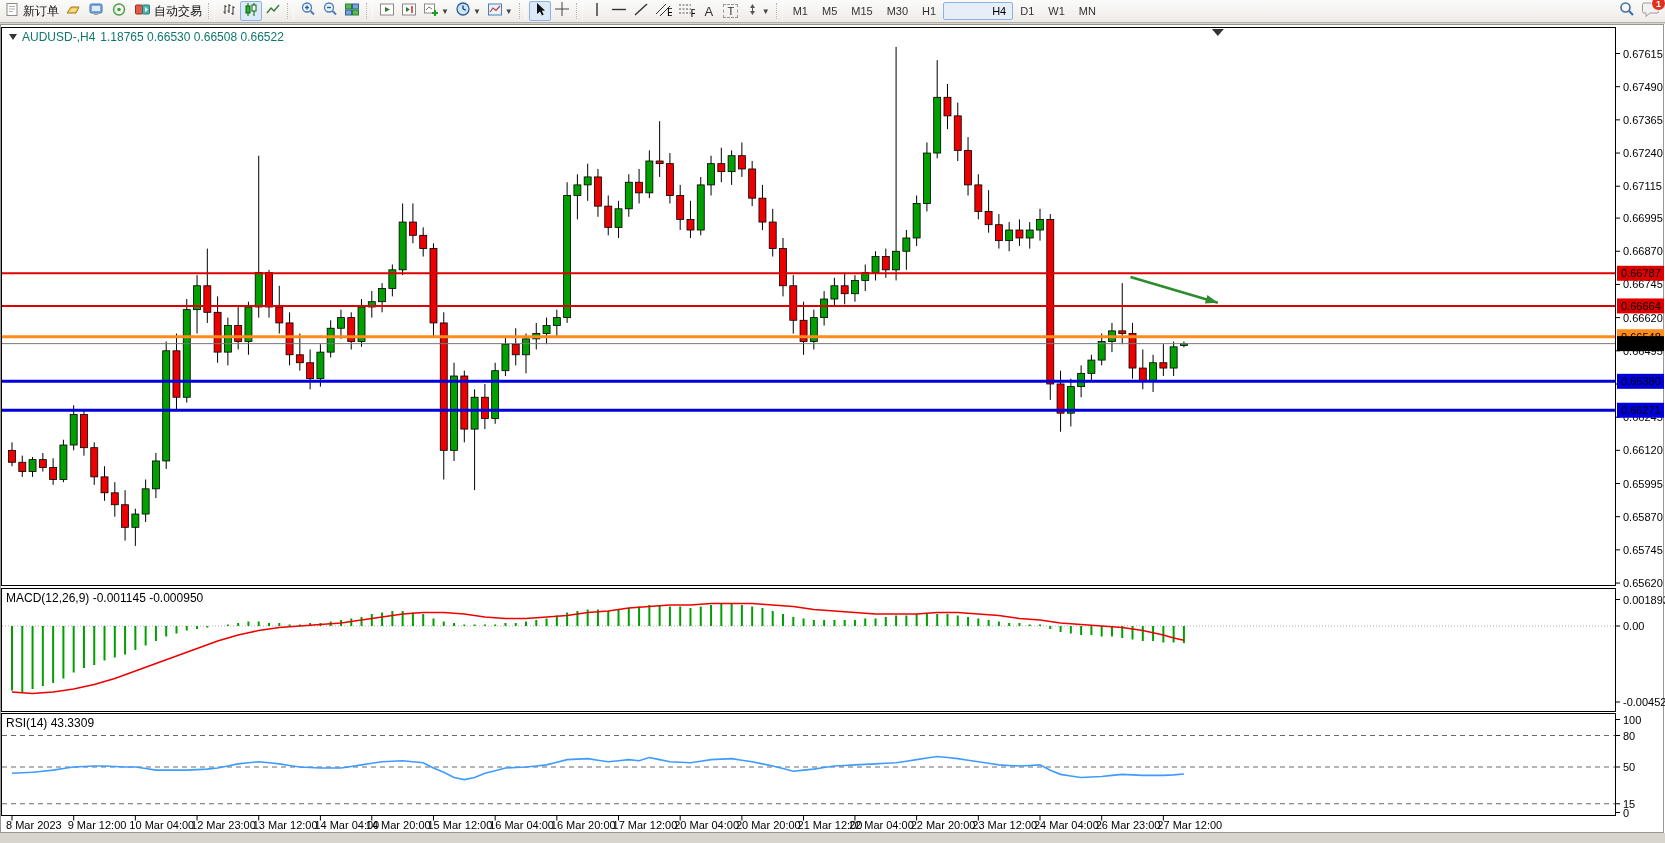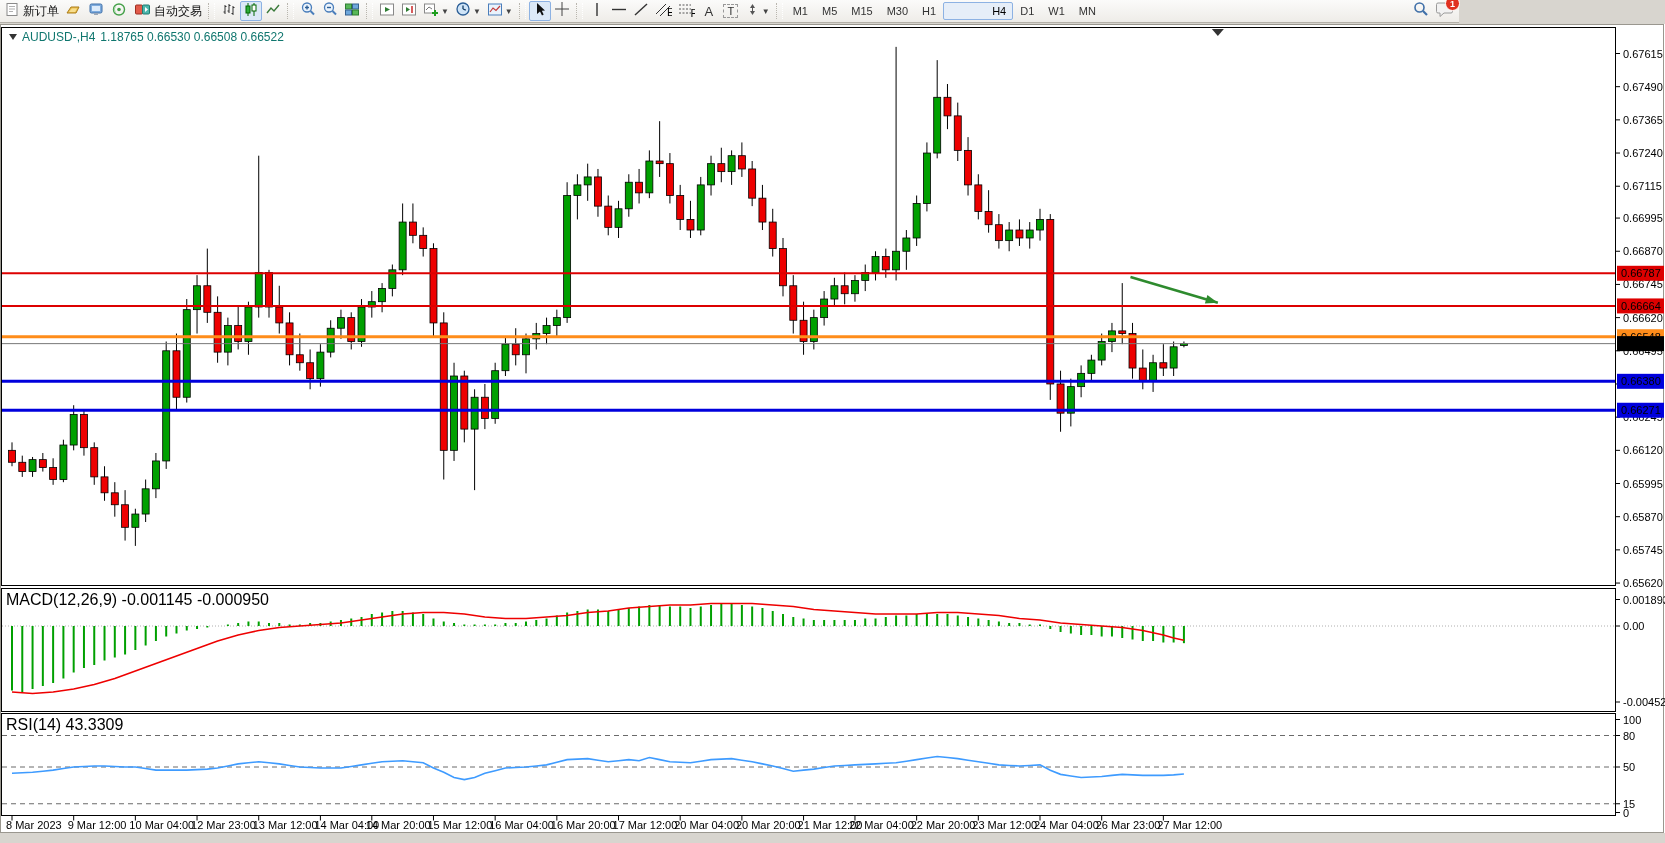--- a/index.html
+++ b/index.html
@@ -1,34 +1,34 @@
 <!DOCTYPE html>
 <html><head>
 <meta charset="utf-8">
 <style>
   html,body{margin:0;padding:0;}
   body{width:1665px;height:843px;position:relative;background:#d8d5cf;overflow:hidden;
        font-family:"Liberation Sans","DejaVu Sans",sans-serif;}
   
-  .toolbar{position:absolute;top:0;left:0;width:1459px;height:23px;background:linear-gradient(#fbfbfa,#eeece8);
+  .toolbar{position:absolute;top:0;left:0;width:1665px;height:23px;background:linear-gradient(#fbfbfa,#eeece8);
            border-bottom:1px solid #b3b0a8;display:flex;align-items:center;padding-left:2px;box-sizing:border-box;z-index:5;}
   .tb{height:20px;min-width:22px;display:flex;align-items:center;justify-content:center;
       border:1px solid transparent;border-radius:2px;padding:0 2px;box-sizing:border-box;cursor:default;}
   .tb.pressed{background:#dce9f7;border:1px solid #8db2e3;}
   .tb .lbl{font-size:12px;color:#111;margin-left:3px;white-space:nowrap;}
   .grip{width:5px;height:16px;margin:0 3px;border-left:1px dotted #b9b6ae;border-right:1px dotted #fff;}
   .caret{font-size:8px;color:#444;margin-left:2px;}
   .tf{font-size:11px;color:#333;padding:2px 6px;border:1px solid transparent;border-radius:2px;}
   .tf.active{background:#e6eef8;border:1px solid #8db2e3;color:#000;padding-left:48px;}
   .right-cluster{margin-left:auto;display:flex;align-items:center;margin-right:6px;gap:6px;}
   .badge{position:absolute;top:-5px;right:-7px;background:#e03020;color:#fff;border-radius:50%;
          width:13px;height:13px;font-size:9px;font-weight:bold;display:flex;align-items:center;justify-content:center;border:1px solid #fff;}
   .chat-wrap{position:relative;}
   
-  .flabel{position:absolute;z-index:4;font-size:16px;color:#000;white-space:nowrap;}
+  .flabel{position:absolute;z-index:4;font-size:12px;color:#000;white-space:nowrap;}
   .title-line{position:absolute;left:9px;top:30px;z-index:4;font-size:12px;color:#0f766e;display:flex;align-items:center;gap:5px;}
   .tri-down{width:0;height:0;border-left:4px solid transparent;border-right:4px solid transparent;border-top:6px solid #333;}
   svg text{font-family:"Liberation Sans","DejaVu Sans",sans-serif;font-size:11px;fill:#000;}
   #chart-svg{position:absolute;left:0;top:0;z-index:1;}
 </style>
 </head>
 <body>
 
 <div class="toolbar">
   <div class="tb">

